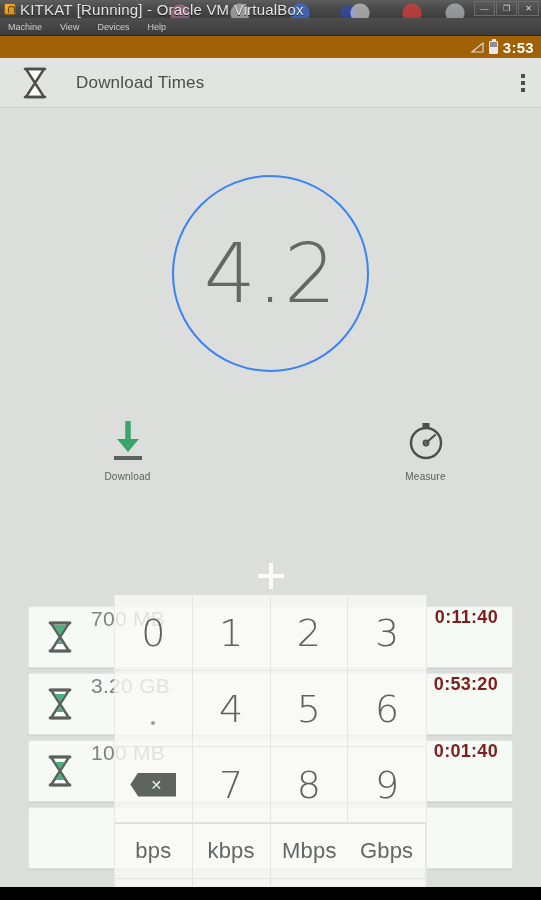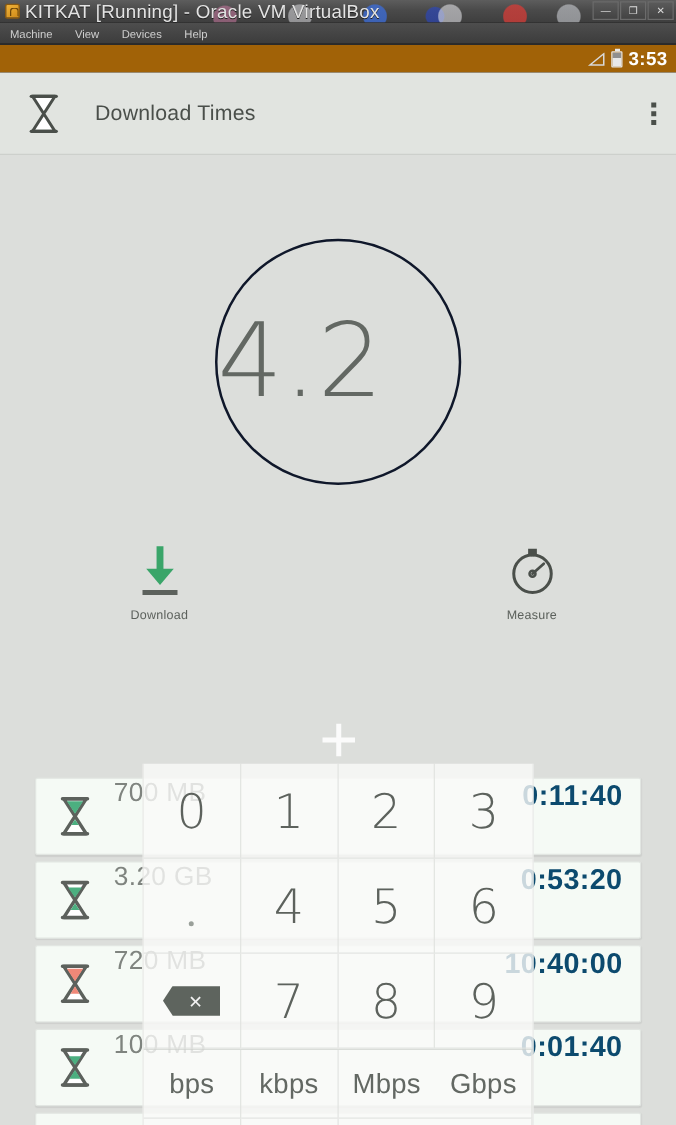--- a/index.html
+++ b/index.html
@@ -80,21 +80,21 @@
     position: relative; background: linear-gradient(180deg,#8f8f8f 0%, #8f8f8f 42%, #e8e8e8 42%, #e8e8e8 100%);
   }
   .sb-battery::before {
     content:""; position:absolute; top:-3px; left:2px;
     width:4px; height:2px; background:#e8e8e8;
   }
   .sb-time { color: #fff; font-size: 15px; font-weight: bold; letter-spacing: .3px; }
 
   
   .action-bar {
-    height: 66px; background: #e1e4e0;
+    height: 50px; background: #e1e4e0;
     display: flex; align-items: center;
     border-bottom: 1px solid #cdd0cc;
     position: relative;
   }
   .ab-icon { width: 46px; display: flex; justify-content: center; align-items: center; margin-left: 12px; }
   .ab-title { font-size: 17px; color: #4a4f4a; margin-left: 18px; letter-spacing: .2px; }
   .ab-overflow {
     position: absolute; right: 16px; top: 50%; transform: translateY(-50%);
     display: flex; flex-direction: column; gap: 3px;
   }
@@ -106,22 +106,22 @@
     height: 779px;
     background: #dcdedb;
     overflow: hidden;
   }
   .gauge-wrap {
     position: absolute; left: 0; right: 0; top: 67px;
     display: flex; justify-content: center;
   }
   .gauge {
     width: 197px; height: 197px; border-radius: 50%;
-    border: 2px solid #0f172a;
-    display: flex; align-items: center; justify-content: flex-start;
+    border: 2px solid #3b82f6;
+    display: flex; align-items: center; justify-content: center;
   }
   .gauge-value {
     font-size: 82px; color: #636863; font-weight: 300; letter-spacing: 1px;
     font-family: "DejaVu Sans", sans-serif;
   }
 
   .mode-row {
     position: absolute; top: 308px; left: 0; right: 0;
     display: flex; justify-content: center; gap: 218px; margin-left: 12px;
   }
@@ -143,21 +143,21 @@
     background: #f5faf5;
     border: 1px solid #e2e6e2;
     border-radius: 2px;
     display: flex; 
     box-shadow: 0 1px 1px rgba(0,0,0,.07);
   }
   .row-icon { width: 62px; display: flex; align-items: center; justify-content: center; flex: none; }
   .row-size { font-size: 21px; color: #7f847f; letter-spacing: .3px; white-space: nowrap; }
   .row-time {
     margin-left: auto; margin-right: 14px;
-    font-size: 23px; font-weight: bold; color: #0c4a6e;
+    font-size: 18px; font-weight: bold; color: #7f1d1d;
     letter-spacing: .3px; white-space: nowrap;
   }
 
   
   .keypad {
     position: absolute; left: 114px; top: 487px;
     width: 313px; height: 340px;
     background: rgba(250,250,249,.80);
     display: grid;
     grid-template-columns: repeat(4, 1fr);
@@ -301,32 +301,20 @@
             <path d="M5 3 H23 L14 17 L23 31 H5 L14 17 Z" fill="#ffffff" stroke="#5c615c" stroke-width="2.6" stroke-linejoin="round"></path>
             <path d="M8.5 7 H19.5 L14 15 Z" fill="#4caf80"></path>
             <path d="M10.5 25 L14 19.5 L17.5 25 Z" fill="#4caf80"></path>
             <path d="M4 3 H24 M4 31 H24" stroke="#5c615c" stroke-width="2.8" stroke-linecap="round"></path>
           </svg>
         </div>
         <div class="row-size">3.20 GB</div>
         <div class="row-time">0:53:20</div>
       </div>
 
-      <div class="row">
-        <div class="row-icon">
-          <svg width="28" height="34" viewBox="0 0 28 34">
-            <path d="M5 3 H23 L14 17 L23 31 H5 L14 17 Z" fill="#ffffff" stroke="#5c615c" stroke-width="2.6" stroke-linejoin="round"></path>
-            <path d="M7.5 5 H20.5 L14 15 Z" fill="#f08878"></path>
-            <path d="M10.5 25 L14 19 L17.5 25 Z" fill="#f08878"></path>
-            <path d="M4 3 H24 M4 31 H24" stroke="#5c615c" stroke-width="2.8" stroke-linecap="round"></path>
-          </svg>
-        </div>
-        <div class="row-size">720 MB</div>
-        <div class="row-time">10:40:00</div>
-      </div>
 
       <div class="row">
         <div class="row-icon">
           <svg width="28" height="34" viewBox="0 0 28 34">
             <path d="M5 3 H23 L14 17 L23 31 H5 L14 17 Z" fill="#ffffff" stroke="#5c615c" stroke-width="2.6" stroke-linejoin="round"></path>
             <path d="M9 8 H19 L14 15 Z" fill="#4caf80"></path>
             <path d="M9.5 26 L14 19 L18.5 26 Z" fill="#4caf80"></path>
             <path d="M4 3 H24 M4 31 H24" stroke="#5c615c" stroke-width="2.8" stroke-linecap="round"></path>
           </svg>
         </div>

